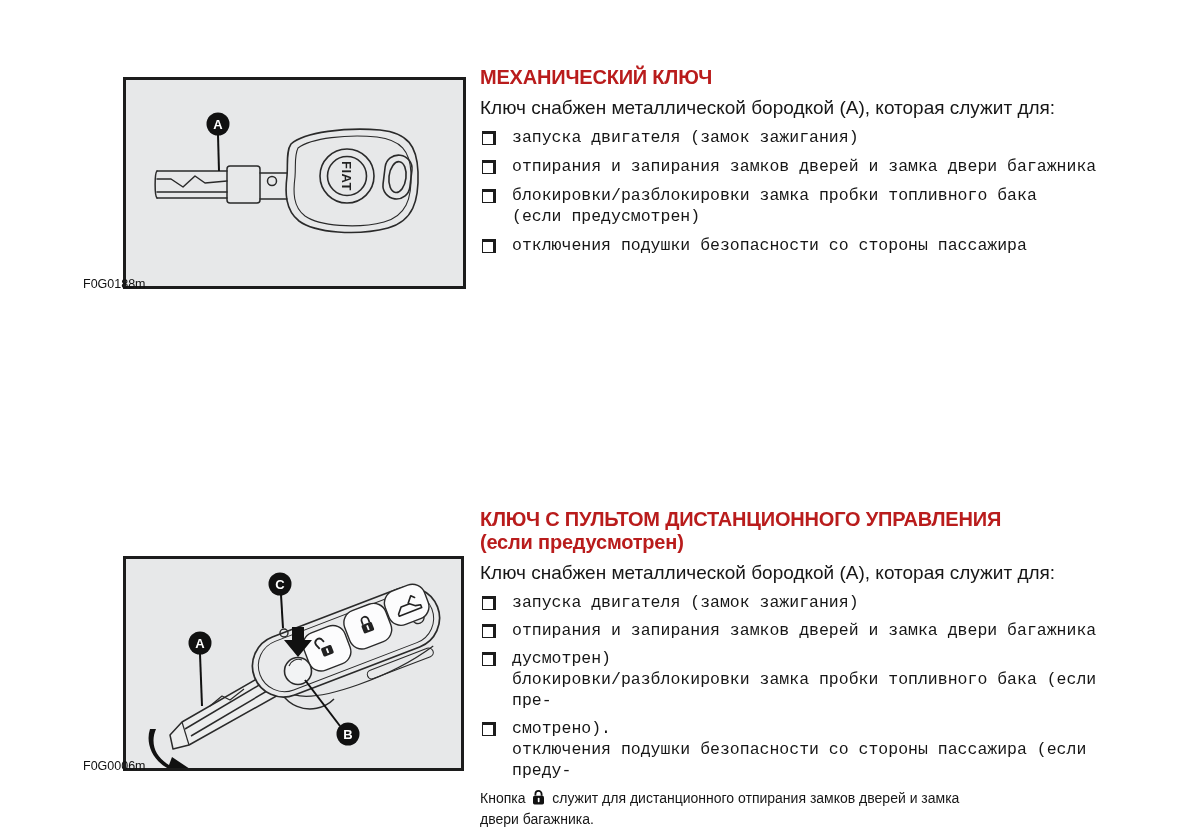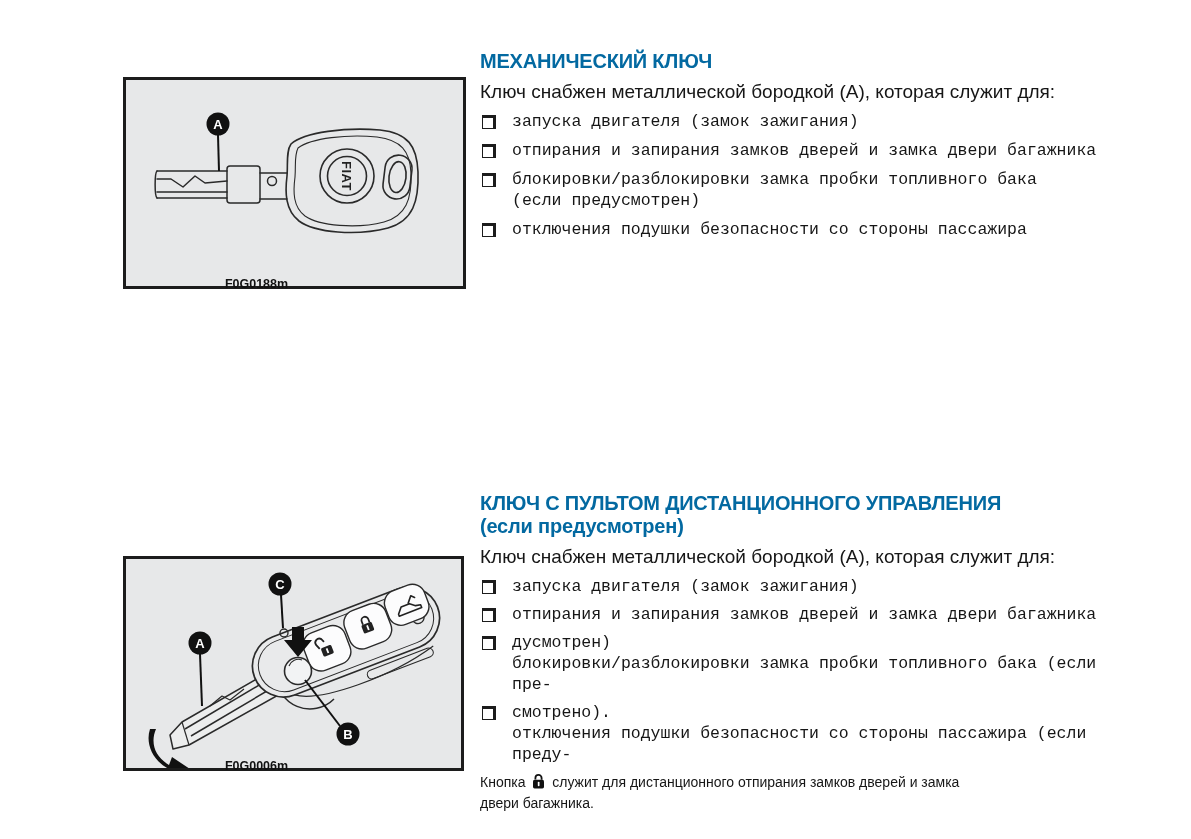--- a/index.html
+++ b/index.html
@@ -10,31 +10,31 @@
     overflow:hidden;
   }
   .fig {
     position:absolute; box-sizing:border-box;
     border:3px solid #1c1c1c; background:#e7e8e9;
   }
   .fig1 { left:83px; top:61px;  width:343px; height:212px; }
   .fig2 { left:83px; top:540px; width:341px; height:215px; }
   .fig svg { display:block; }
   .caption {
-    position:absolute; left:83px; width:347px; text-align:center;
-    font-size:12.5px; font-weight:bold; color:#111;
+    position:absolute; left:83px; width:347px; text-align:left;
+    font-size:12.5px; font-weight:normal; color:#111;
   }
   .cap1 { top:277px; }
   .cap2 { top:759px; }
   .sec { position:absolute; left:480px; width:658px; }
   .sec1 { top:50px; }
   .sec2 { top:492px; }
   h2 {
-    margin:0 0 8px 0; font-size:20px; line-height:23px;
-    font-weight:bold; letter-spacing:-0.2px; color:#0369a1;
+    margin:16px 0 8px 0; font-size:20px; line-height:23px;
+    font-weight:bold; letter-spacing:-0.2px; color:#b91c1c;
   }
   h2 .tline { display:block; }
   .lead { margin:0 0 9px 0; font-size:19px; line-height:21px; }
   ul.bullets { list-style:none; margin:0; padding:0;font-family:Liberation Mono, monospace; }
   ul.bullets li { display:flex; margin-bottom:8px; }
   .sec2 ul.bullets li { margin-bottom:7px; }
   .sq {
     flex:0 0 auto; width:10px; height:10px; margin:4px 16px 0 2px;
     border-style:solid; border-color:#1c1c1c;
     border-width:3px 3.5px 1.8px 1.8px;

